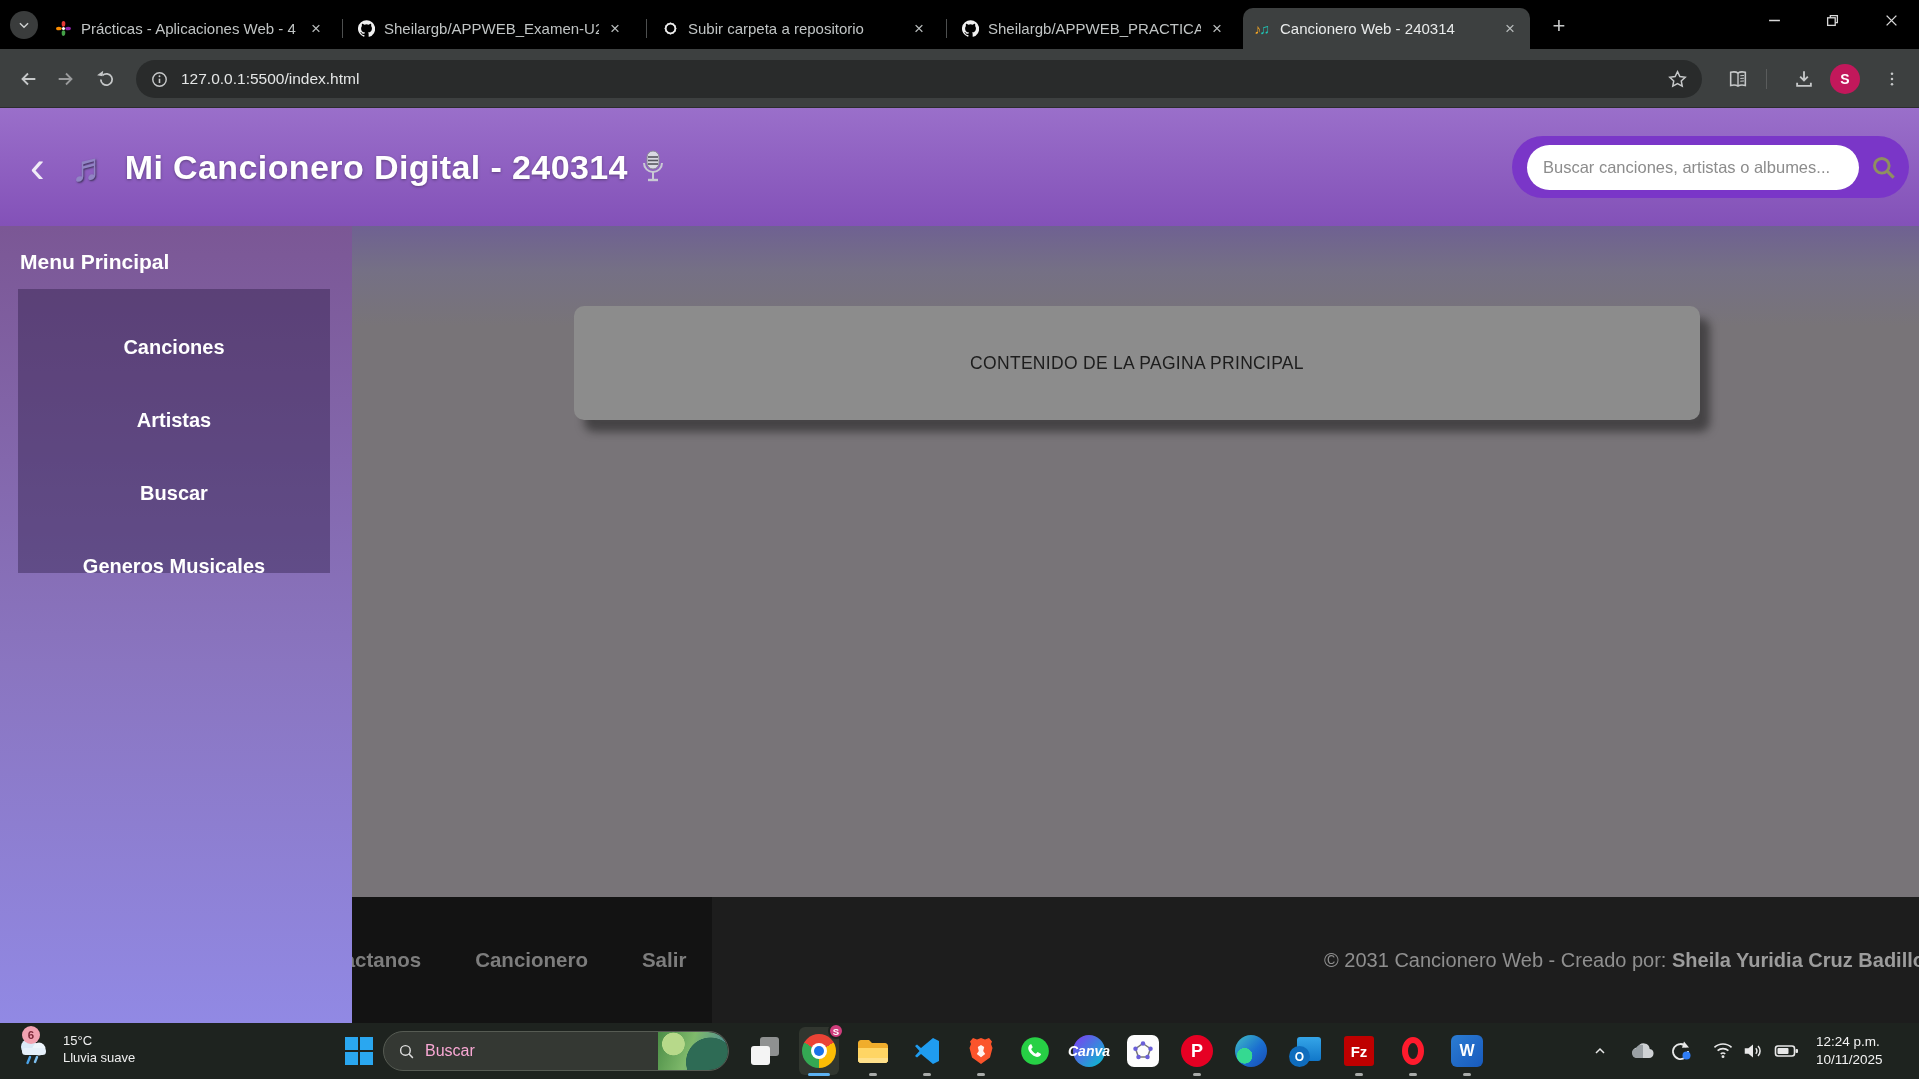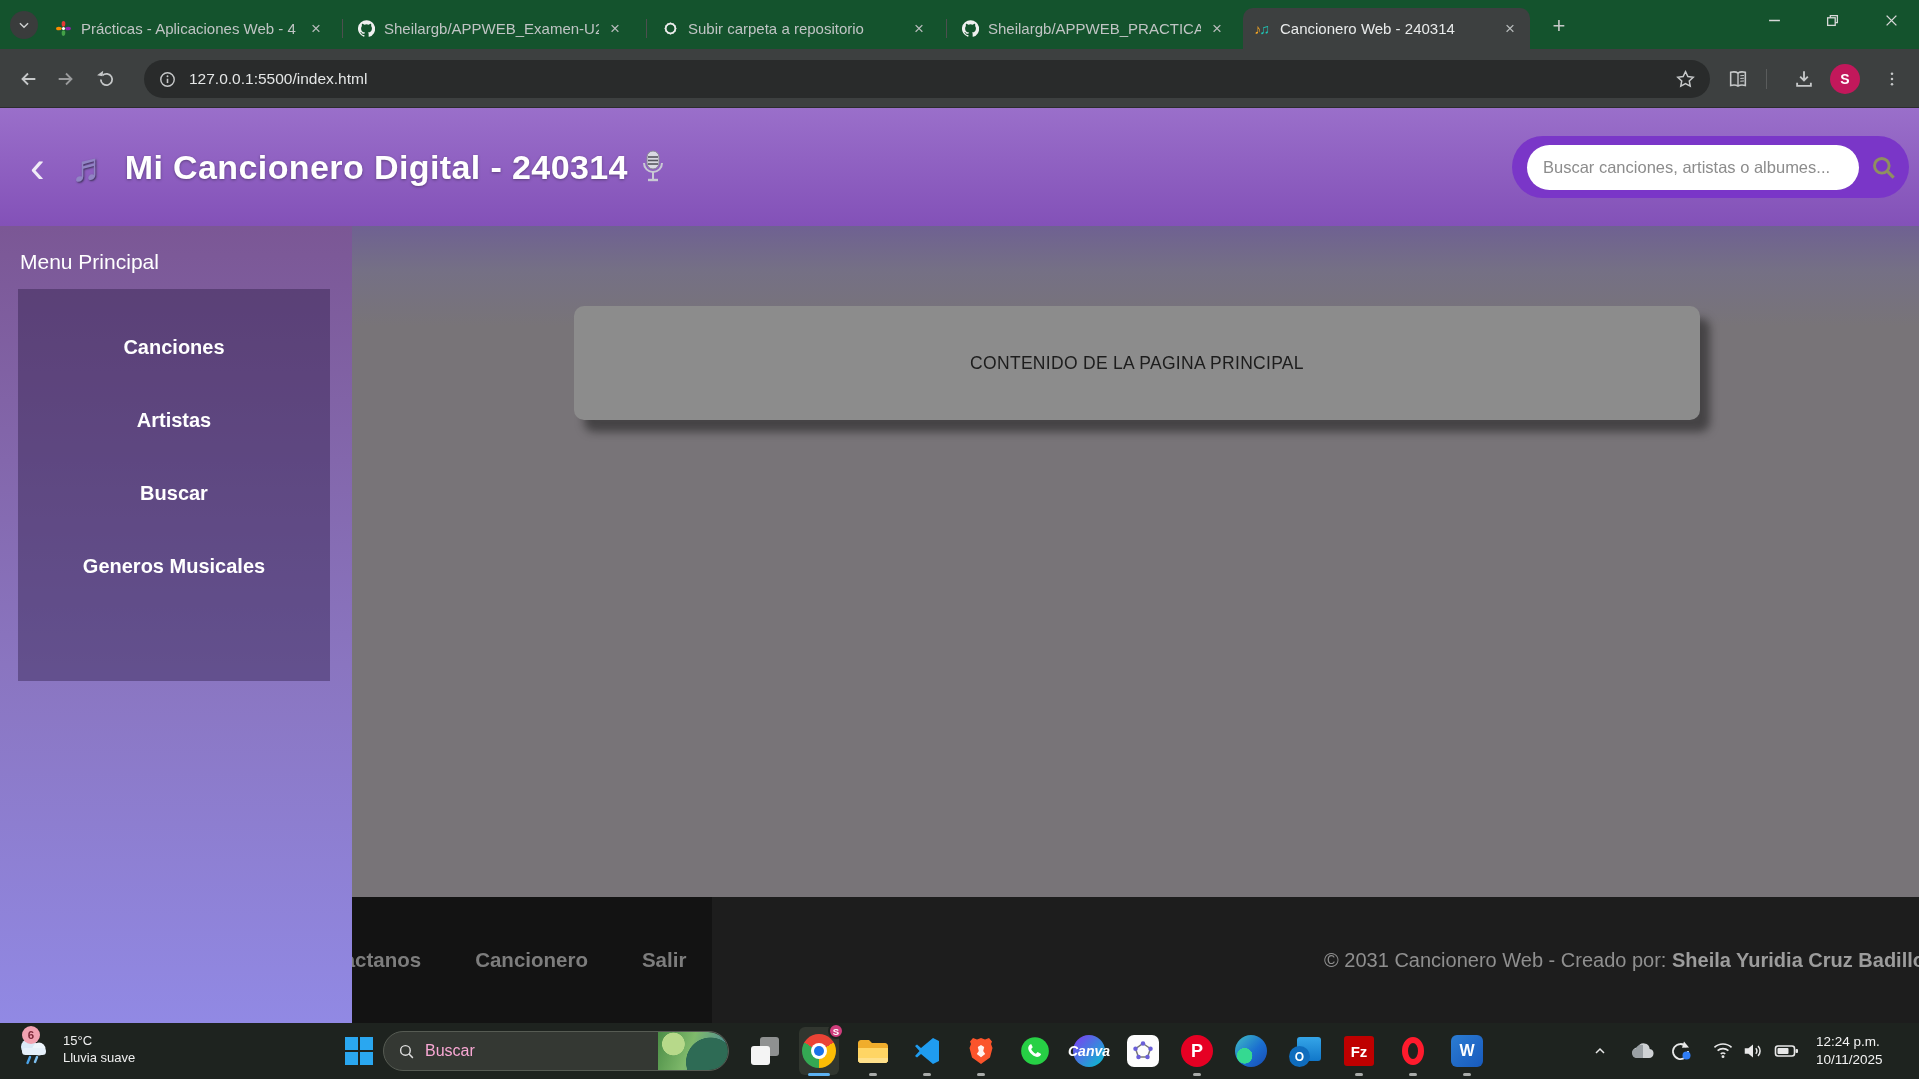--- a/index.html
+++ b/index.html
@@ -1,58 +1,58 @@
 <!DOCTYPE html>
 <html><head>
 <meta charset="utf-8">
 <style>
   html,body{margin:0;padding:0;background:#000;}
   *{box-sizing:border-box;font-family:"Liberation Sans",sans-serif;}
   .screen{position:relative;width:1919px;height:1079px;overflow:hidden;background:#787478;}
   svg{display:block;}
 
   
-  .tabbar{position:absolute;left:0;top:0;width:1919px;height:49px;background:#14532d;}
+  .tabbar{position:absolute;left:0;top:0;width:1919px;height:49px;background:#000000;}
   .tabsearch{position:absolute;left:10px;top:11px;width:28px;height:28px;border-radius:50%;background:#3a3c3c;display:flex;align-items:center;justify-content:center;cursor:pointer;}
   .tab{position:absolute;top:8px;height:41px;display:flex;align-items:center;padding:0 10px;border-radius:10px 10px 0 0;}
   .tab .fav{width:18px;height:18px;flex:0 0 auto;display:flex;align-items:center;justify-content:center;}
   .tab .ttl{margin-left:9px;flex:1;font-size:15px;color:#c0c4c4;white-space:nowrap;overflow:hidden;}
   .tab.active{background:#3d4040;}
   .tab.active .ttl{color:#e9ebeb;}
   .tab .tclose{margin-left:6px;width:20px;height:20px;border-radius:50%;display:flex;align-items:center;justify-content:center;color:#b7bbbb;font-size:17px;line-height:1;cursor:pointer;}
   .tdiv{position:absolute;top:19px;width:1px;height:19px;background:#4d4f4f;}
   .newtab{position:absolute;left:1545px;top:12px;width:28px;height:28px;display:flex;align-items:center;justify-content:center;color:#c6c8c8;font-size:22px;border-radius:50%;cursor:pointer;}
   .winbtn{position:absolute;top:0;width:46px;height:40px;display:flex;align-items:center;justify-content:center;cursor:pointer;}
   .musicfav{font-size:14px;line-height:1;white-space:nowrap;}
   .musicfav .n1{color:#f5a623;}
   .musicfav .n2{color:#1fc8b8;margin-left:-2px;}
 
   
   .toolbar{position:absolute;left:0;top:49px;width:1919px;height:59px;background:#3d4040;border-bottom:1px solid #2c2d2e;}
   .tbtn{position:absolute;top:16px;width:28px;height:28px;display:flex;align-items:center;justify-content:center;border-radius:50%;cursor:pointer;}
-  .urlpill{position:absolute;left:144px;top:11px;width:1566px;height:38px;border-radius:19px;background:#292b2b;display:flex;align-items:center;padding:0 14px;}
+  .urlpill{position:absolute;left:136px;top:11px;width:1566px;height:38px;border-radius:19px;background:#292b2b;display:flex;align-items:center;padding:0 14px;}
   .urltext{margin-left:12px;font-size:15.5px;color:#e4e6e6;flex:1;white-space:nowrap;overflow:hidden;cursor:text;}
   .sep{position:absolute;left:1766px;top:20px;width:1px;height:20px;background:#5a5c5c;}
   .avatar{position:absolute;left:1830px;top:15px;width:30px;height:30px;border-radius:50%;background:#c2185b;color:#fff;font-size:14px;font-weight:bold;display:flex;align-items:center;justify-content:center;cursor:pointer;}
 
   
   .hdr{position:absolute;left:0;top:108px;width:1919px;height:118px;background:linear-gradient(180deg,#9a6fca,#8351b8);display:flex;align-items:center;padding:0 10px 0 30px;}
   .hdr .chev{font-size:44px;color:#f0ecf6;font-weight:300;margin-right:26px;cursor:pointer;}
   .hdr .notes{font-size:40px;color:#9184c4;text-shadow:1px 1px 2px #3c3158;margin-right:14px;}
   .hdr .t{font-size:34px;font-weight:bold;color:#fff;text-shadow:0 1px 3px rgba(0,0,0,.35);letter-spacing:.4px;white-space:nowrap;}
   .hdr .mic{margin:0 12px;}
   .srchwrap{margin-left:auto;width:397px;height:62px;border-radius:31px;background:#7a36c8;display:flex;align-items:center;padding:0 12px 0 15px;flex:0 0 auto;}
   .srchwrap input{flex:1;height:45px;border-radius:23px;border:none;outline:none;background:#fff;font-size:16.5px;color:#333;padding:0 16px;min-width:0;}
   .srchwrap input::placeholder{color:#8c8c8c;}
   .srchmag{margin-left:11px;flex:0 0 auto;cursor:pointer;}
 
   
   .sidebar{position:absolute;left:0;top:226px;width:352px;height:797px;z-index:3;background:linear-gradient(180deg,#7b5795,#8a75c0 55%,#9189e4);}
-  .sb-h{margin:24px 0 0 20px;font-size:21px;font-weight:normal;color:#fff;}
-  .menubox{margin:15px 0 0 18px;width:312px;height:392px;background:rgba(40,25,64,.40);padding-top:46px;display:flex;flex-direction:column;gap:49px;}
+  .sb-h{margin:24px 0 0 20px;font-size:21px;font-weight:bold;color:#fff;}
+  .menubox{margin:15px 0 0 18px;width:312px;height:284px;background:rgba(40,25,64,.40);padding-top:46px;display:flex;flex-direction:column;gap:49px;}
   .mitem{font-size:20px;font-weight:bold;color:#fff;text-align:center;cursor:pointer;line-height:24px;}
 
   
   .main{position:absolute;left:352px;top:226px;width:1567px;height:671px;background:linear-gradient(180deg,#6f6192 0px,#757085 45px,#787478 100px);}
   .card{position:absolute;left:222px;top:80px;width:1126px;height:114px;background:#8c8c8c;border-radius:10px;box-shadow:10px 12px 9px rgba(20,20,20,.5);display:flex;align-items:center;justify-content:center;}
   .card span{font-size:17.5px;color:#1d1d1d;letter-spacing:.3px;}
 
   
   .pfooter{position:absolute;left:0;top:897px;width:1919px;height:126px;background:#1d1d1d;z-index:1;}
   .fnav{position:absolute;left:0;top:0;width:712px;height:126px;background:#131313;display:flex;align-items:center;padding-left:297px;gap:54px;}

